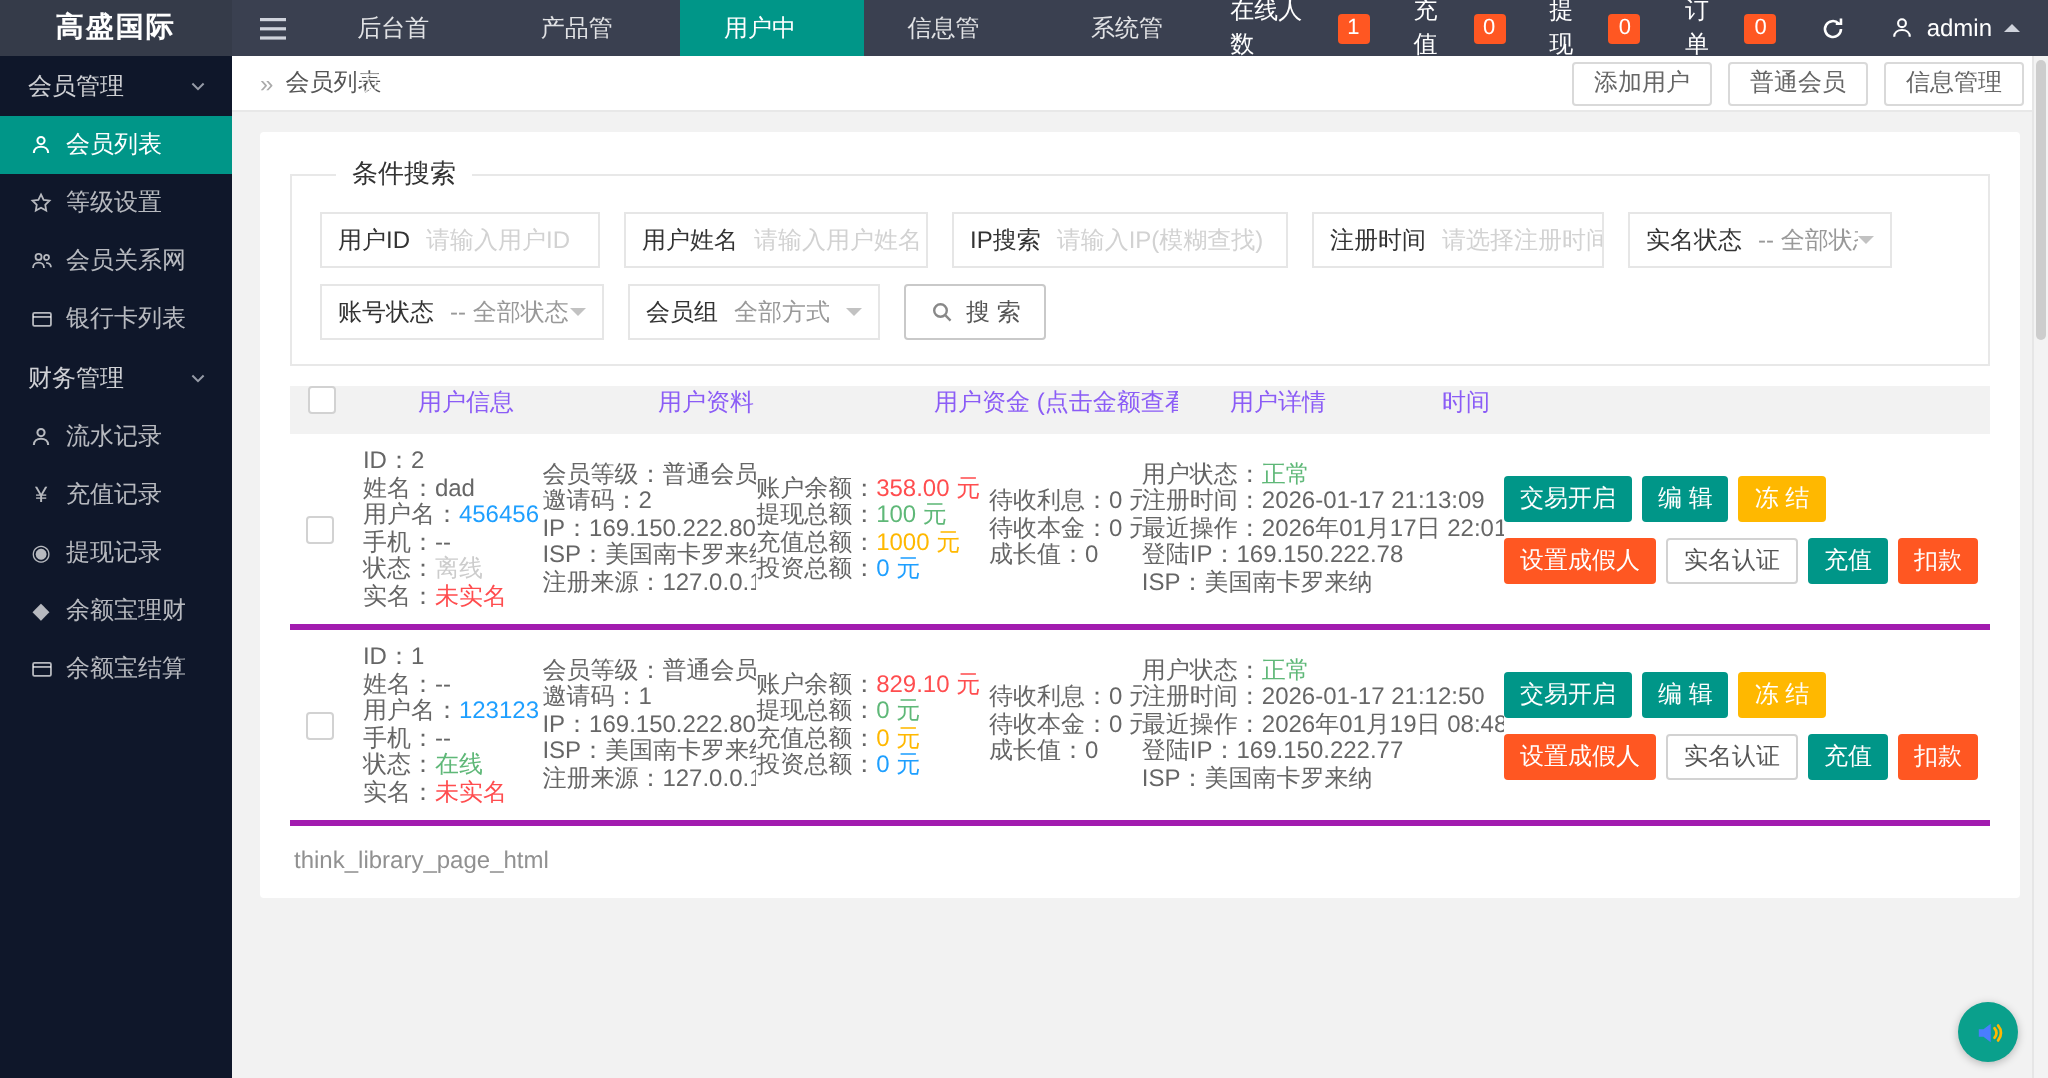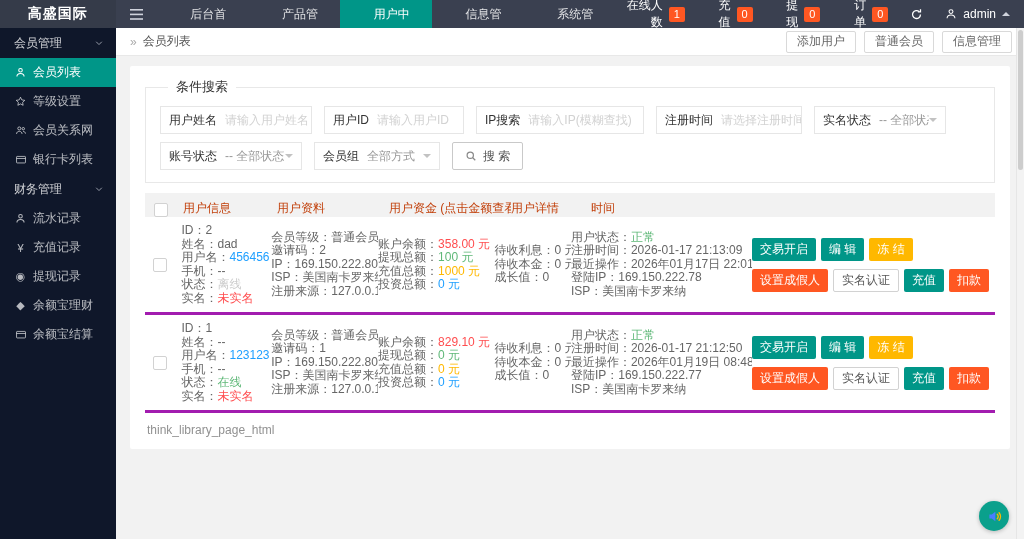--- a/index.html
+++ b/index.html
@@ -1,21 +1,21 @@
 <!DOCTYPE html>
 <html><head>
 <meta charset="utf-8">
 <style>
   * { box-sizing: border-box; margin: 0; padding: 0; }
   html,body { width:1024px; height:539px; overflow:hidden; }
   body { font-family:"Liberation Sans","DejaVu Sans",sans-serif; font-size:12px; color:#666; background:#f2f2f2; }
   .stage { position:relative; width:1024px; height:539px; overflow:hidden; }
 
   
-  .topbar { position:absolute; top:0; left:0; right:0; height:28px; background:#3a4050; display:flex; align-items:stretch; z-index:30;text-align:right; }
+  .topbar { position:absolute; top:0; left:0; right:0; height:28px; background:#3a4050; display:flex; align-items:stretch; z-index:30; }
   .logo { width:116px; background:#353b49; color:#fff; font-size:14px; font-weight:bold; display:flex; align-items:center; justify-content:center; letter-spacing:1px; }
   .hamb { display:flex; align-items:center; padding:0 14px; cursor:pointer; }
   .nav-item { color:rgba(255,255,255,.85); font-size:12px; line-height:28px; padding:0 22px; cursor:pointer; }
   .nav-item.active { background:#009688; color:#fff; }
   .top-right { margin-left:auto; display:flex; align-items:center; gap:22px; padding-right:14px; }
   .stat { display:flex; align-items:center; gap:6px; color:#fff; cursor:pointer; }
   .badge { background:#FF5722; color:#fff; font-size:11px; line-height:15px; height:15px; padding:0 5px; border-radius:2px; }
   .refresh { display:flex; align-items:center; cursor:pointer; }
   .admin-chip { display:flex; align-items:center; gap:6px; color:#fff; cursor:pointer; }
   .caret-up { width:0; height:0; border:4px solid transparent; border-bottom-color:#cfd3dc; margin-top:-4px; }
@@ -48,21 +48,21 @@
   .igroup input { border:none; outline:none; flex:1; min-width:0; height:26px; font-size:12px; color:#666; font-family:inherit; }
   .igroup input::placeholder { color:#d2d2d2; }
   .selbox { display:flex; align-items:center; flex:1; min-width:0; cursor:pointer; padding-right:8px; }
   .selval { color:#999; flex:1; white-space:nowrap; overflow:hidden; }
   .caret-down { width:0; height:0; border:4px solid transparent; border-top-color:#c2c2c2; margin-top:4px; }
   .w-uid{width:140px} .w-uname{width:152px} .w-ip{width:168px} .w-reg{width:146px} .w-real{width:132px} .w-acc{width:142px} .w-grp{width:126px}
   .search-btn { height:28px; background:#fff; border:1px solid #c9c9c9; border-radius:2px; padding:0 12px; display:flex; align-items:center; gap:6px; color:#555; font-size:12px; cursor:pointer; font-family:inherit;justify-content:flex-end; }
 
   
   .tbl { width:100%; }
-  .thead { display:flex; background:#f2f2f2; height:24px; align-items:flex-end; color:#c2410c; }
+  .thead { display:flex; background:#f2f2f2; height:24px; align-items:flex-start; color:#8b5cf6;gap:26px; }
   .trow { display:flex; align-items:center; border-bottom:3px solid #a21caf; padding:7px 0; min-height:84px; }
   .col { padding-right:6px; overflow:hidden; }
   .c-check{ width:38px; display:flex; justify-content:center; overflow:visible;}
   .c-info{ width:94px; }
   .c-profile{ width:112px; }
   .c-funds{ width:122px; }
   .c-detail{ width:80px; }
   .c-time{ width:190px; }
   .c-actions{ flex:1; overflow:visible; }
   .thead .col { font-size:12px; white-space:nowrap; }
@@ -252,27 +252,27 @@
         <button class="pbtn">信息管理</button>
       </div>
     </div>
 
     <div class="content">
       <div class="card">
 
         <fieldset class="search">
           <legend>条件搜索</legend>
           <div class="filter-row">
+            <div class="igroup w-uid">
+              <span class="ilabel">用户ID</span>
+              <input type="text" placeholder="请输入用户ID" style="">
+            </div>
             <div class="igroup w-uname">
               <span class="ilabel">用户姓名</span>
               <input type="text" placeholder="请输入用户姓名" style="">
-            </div>
-            <div class="igroup w-uid">
-              <span class="ilabel">用户ID</span>
-              <input type="text" placeholder="请输入用户ID" style="">
             </div>
             <div class="igroup w-ip">
               <span class="ilabel">IP搜索</span>
               <input type="text" placeholder="请输入IP(模糊查找)" style="">
             </div>
             <div class="igroup w-reg">
               <span class="ilabel">注册时间</span>
               <input type="text" placeholder="请选择注册时间" style="">
             </div>
             <div class="igroup w-real">

